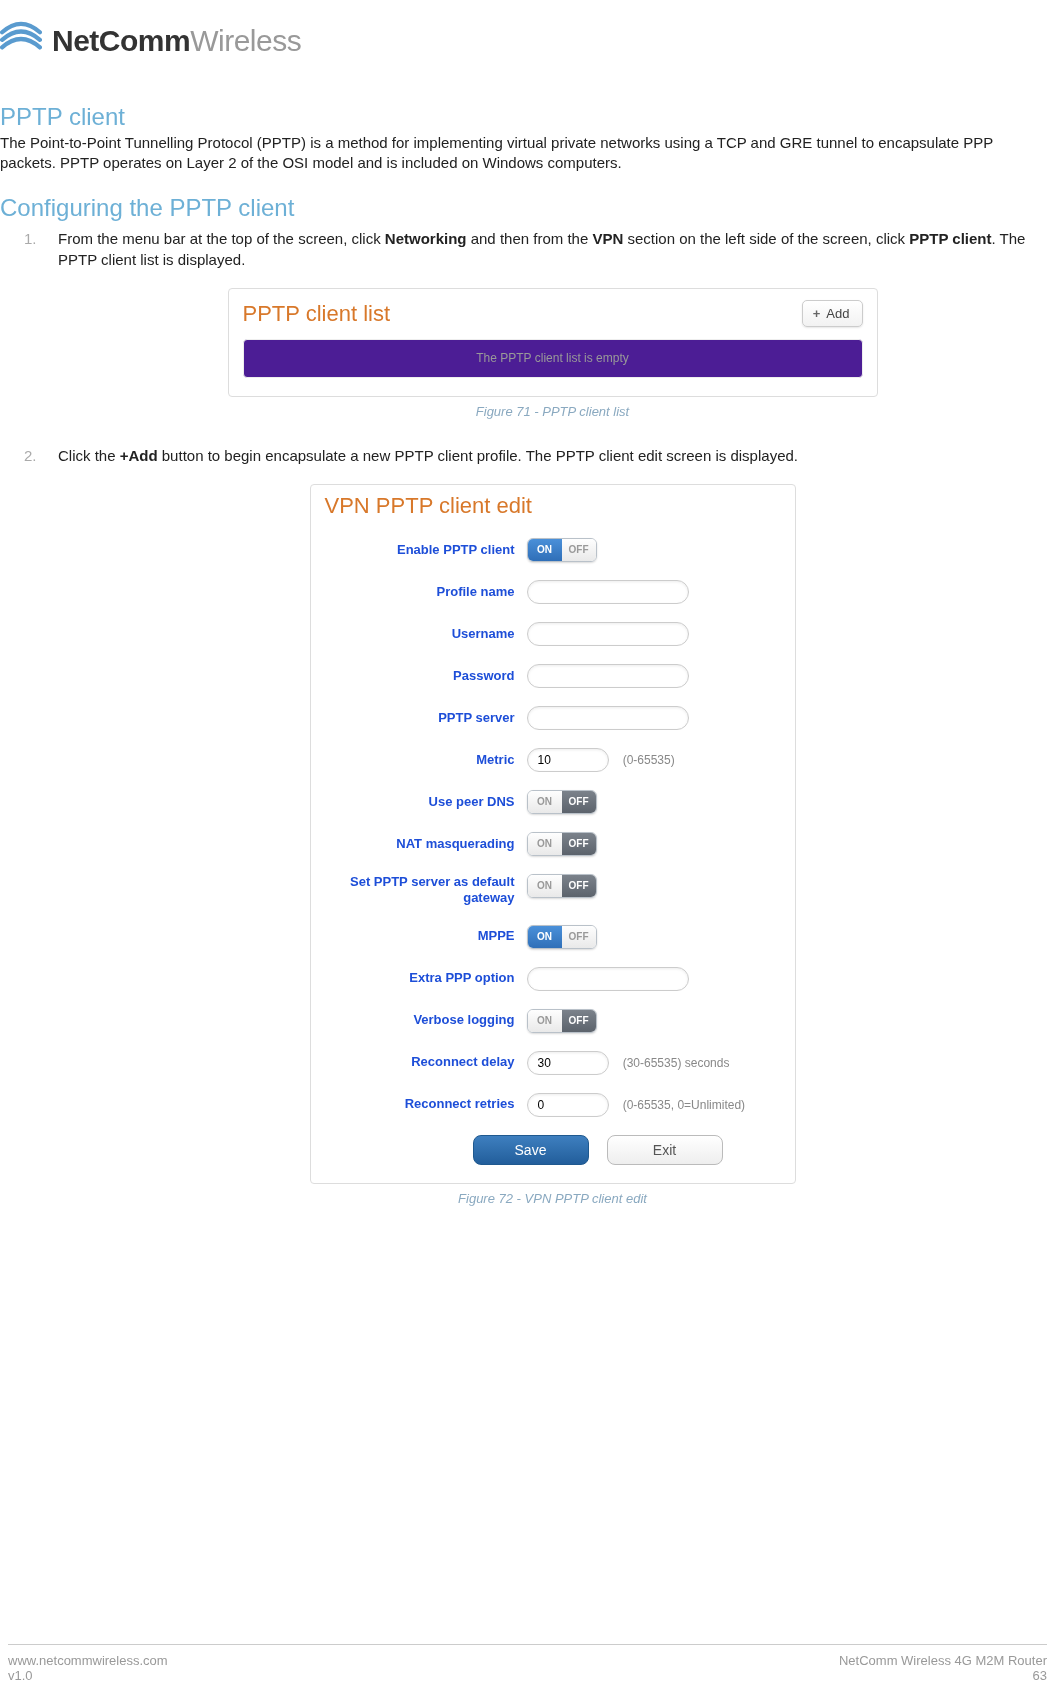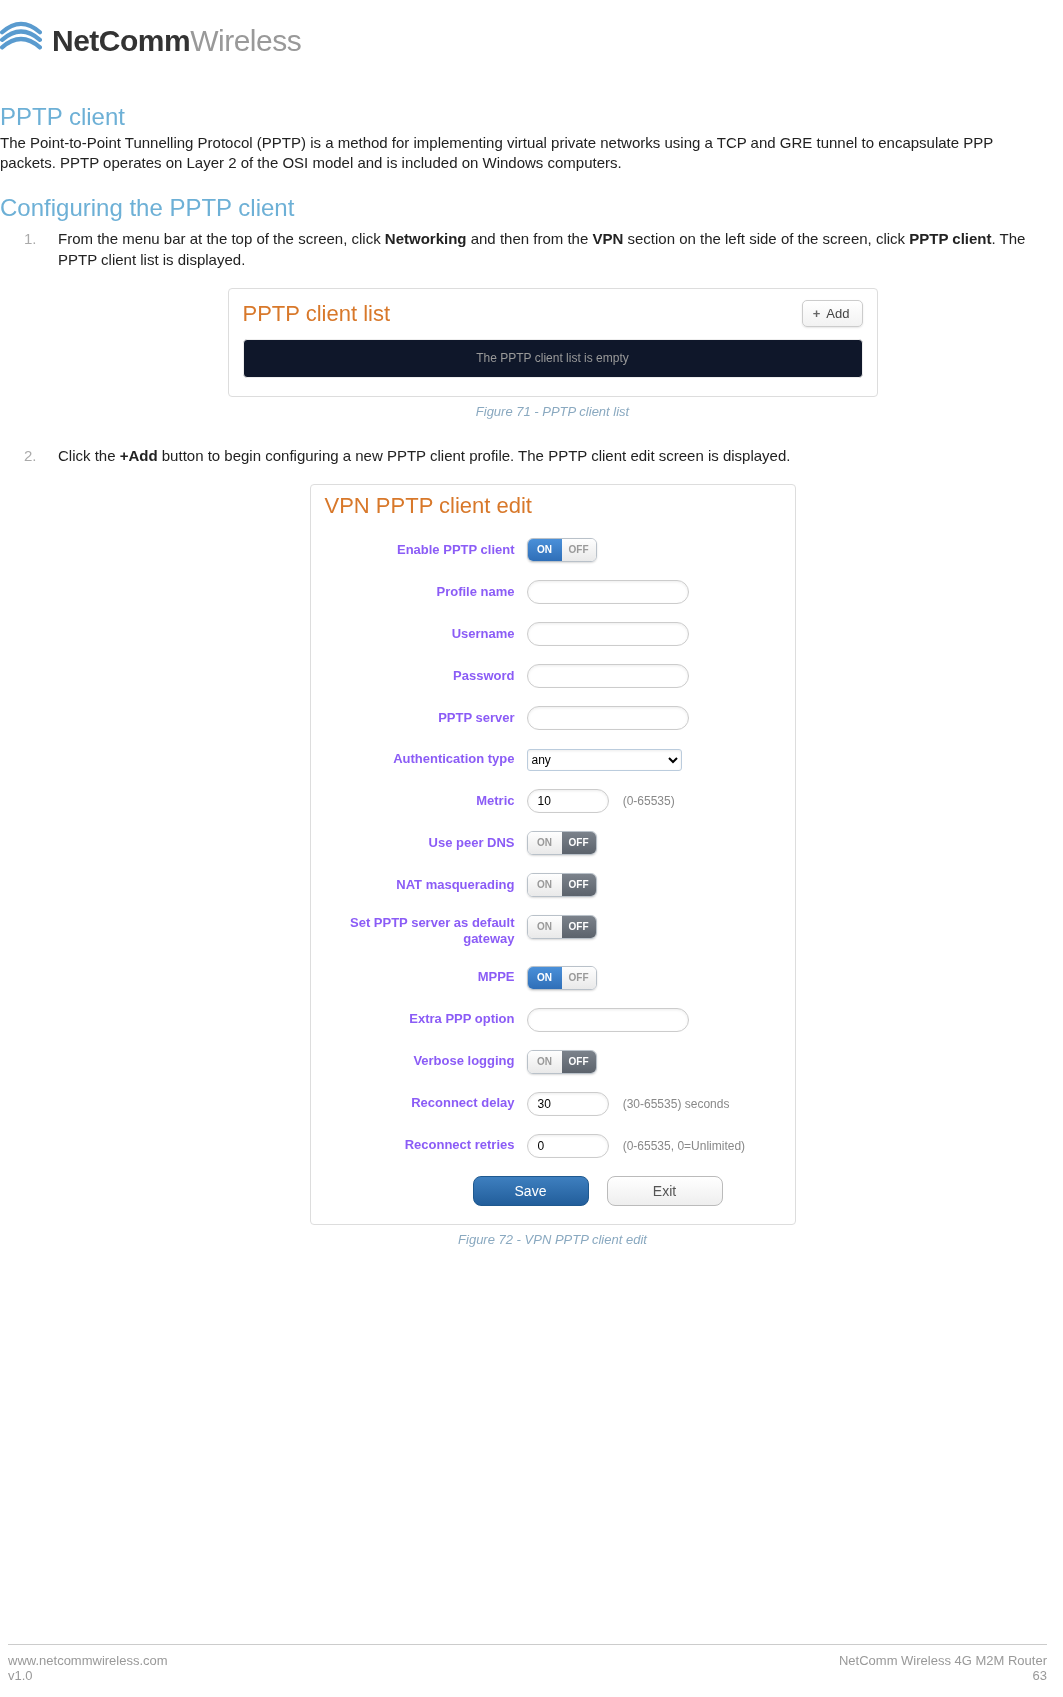--- a/index.html
+++ b/index.html
@@ -106,21 +106,21 @@
     align-items: center;
     gap: 6px;
     cursor: pointer;
     box-shadow: 0 1px 2px rgba(0,0,0,0.1);
   }
   .add-btn .plus {
     font-weight: 700;
     color: #666;
   }
   .empty-row {
-    background: #0f172a;
+    background: #4c1d95;
     border: 1px solid #eee;
     border-radius: 4px;
     text-align: center;
     color: #999;
     font-size: 12px;
     padding: 10px 0;
   }
 
   
   .panel-edit {
@@ -139,21 +139,21 @@
     align-items: center;
     margin-bottom: 18px;
   }
   .form-row.align-top { align-items: flex-start; }
   .form-label {
     width: 190px;
     text-align: right;
     padding-right: 12px;
     font-size: 13px;
     font-weight: 700;
-    color: #8b5cf6;
+    color: #1d4ed8;
     line-height: 1.25;
   }
   .form-control input[type="text"] {
     height: 22px;
     border: 1px solid #ccc;
     border-radius: 12px;
     padding: 0 10px;
     width: 140px;
     font-size: 12px;
     box-shadow: inset 0 1px 3px rgba(0,0,0,0.08);
@@ -277,21 +277,21 @@
               <span>Add</span>
             </button>
           </div>
           <div class="empty-row">The PPTP client list is empty</div>
         </div>
         <div class="figure-caption">Figure 71 - PPTP client list</div>
       </div>
     </li>
 
     <li>
-      <span>Click the </span><span class="bold-inline">+Add</span><span> button to begin configuring a new PPTP client profile. The PPTP client edit screen is displayed.</span>
+      <span>Click the </span><span class="bold-inline">+Add</span><span> button to begin encapsulate a new PPTP client profile. The PPTP client edit screen is displayed.</span>
 
       <div class="figure-wrap">
         <div class="panel-edit">
           <div class="panel-title-orange">VPN PPTP client edit</div>
 
           <div class="form-row">
             <div class="form-label">Enable PPTP client</div>
             <div class="form-control">
               <div class="toggle">
                 <div class="seg on-active">ON</div>
@@ -313,28 +313,20 @@
           <div class="form-row">
             <div class="form-label">Password</div>
             <div class="form-control"><input type="text" style=""></div>
           </div>
 
           <div class="form-row">
             <div class="form-label">PPTP server</div>
             <div class="form-control"><input type="text" style=""></div>
           </div>
 
-          <div class="form-row">
-            <div class="form-label">Authentication type</div>
-            <div class="form-control">
-              <select>
-                <option>any</option>
-              </select>
-            </div>
-          </div>
 
           <div class="form-row">
             <div class="form-label">Metric</div>
             <div class="form-control">
               <input type="text" class="short" value="10" style="">
               <span class="hint">(0-65535)</span>
             </div>
           </div>
 
           <div class="form-row">

